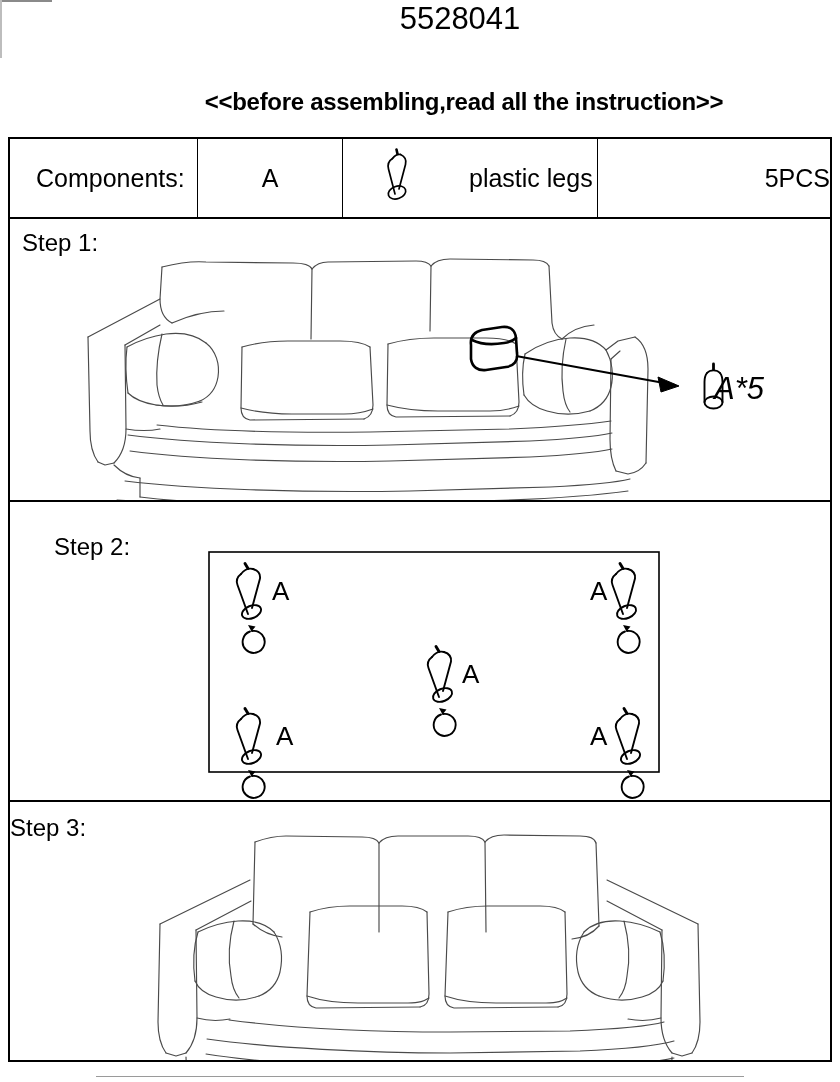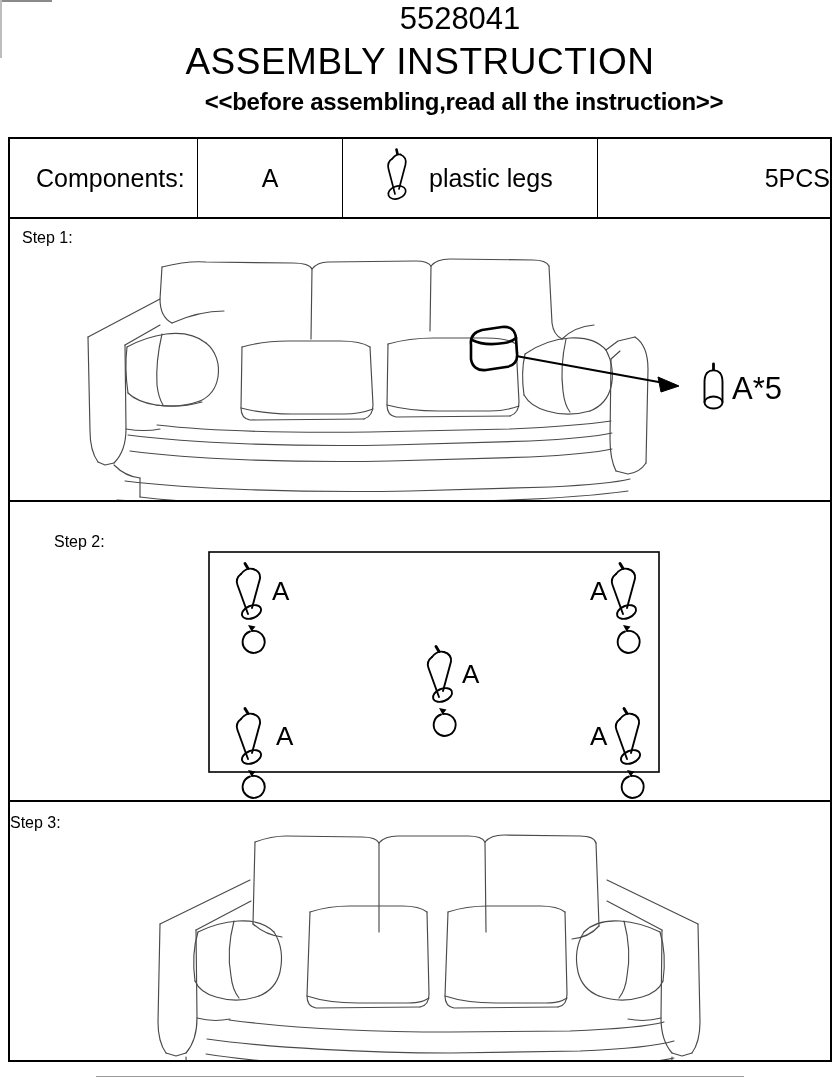--- a/index.html
+++ b/index.html
@@ -101,21 +101,21 @@
     align-items: center;
     box-sizing: border-box;
   }
   .comp-label {
     font-size: 25px;
     white-space: nowrap;
   }
 
   .step-label {
     position: absolute;
-    font-size: 16px;
+    font-size: 24px;
     letter-spacing: 0px;
     white-space: nowrap;
     text-align: right;
   }
 
   .draw {
     position: absolute;
     left: 0; top: 0;
     pointer-events: none;
   }
@@ -143,39 +143,38 @@
 </style>
 </head>
 <body>
 
 <div id="page">
 
   <div class="header">
     <div class="page-edge-tick-top"></div>
     <div class="page-edge-tick"></div>
     <div class="doc-code">5528041</div>
-    <div class="doc-title">ASSEMBLY INSTRUCTION</div>
     <div class="doc-note">&lt;&lt;before assembling,read all the instruction&gt;&gt;</div>
   </div>
 
   <div class="frame">
 
     <div class="comp-row">
 
       <div class="comp-cell" style="left:0; width:187px; justify-content:flex-start; padding-left:14px;margin-left:12px;">
         <span class="comp-label">Components:</span>
       </div>
       <div class="col-div" style="left:187px; height:78px;"></div>
 
       <div class="comp-cell" style="left:188px; width:144px; justify-content:center;">
         <span class="comp-label">A</span>
       </div>
       <div class="col-div" style="left:332px; height:78px;"></div>
 
-      <div class="comp-cell" style="left:333px; width:254px; justify-content:flex-start; padding-left:32px;">
+      <div class="comp-cell" style="left:333px; width:254px; justify-content:flex-start; padding-left:32px;gap:40px;">
         <span style="display:inline-block;width:44px;height:60px;position:relative;margin-right:10px;">
           <svg width="44" height="60" viewBox="0 0 44 60">
             <g fill="none" stroke="#000" stroke-width="1.7" stroke-linecap="round" stroke-linejoin="round">
               <path d="M17.5 10.5 C13.5 13 12.5 17 13.5 21 L20 46"></path>
               <path d="M25.5 6.5 C30 8.5 31.5 12.5 30.5 16.5 L24 41"></path>
               <path d="M17.5 10.5 C20 7 23 6 25.5 6.5"></path>
               <ellipse cx="22" cy="44.5" rx="9" ry="6.2" transform="rotate(-20 22 44.5)"></ellipse>
               <path d="M22.5 6 L21.5 1.5" stroke-width="2.6"></path>
             </g>
           </svg>
@@ -273,21 +272,21 @@
         <svg width="36" height="56" viewBox="0 0 36 56">
           <g fill="none" stroke="#000" stroke-width="1.9" stroke-linecap="round" stroke-linejoin="round">
             <path d="M11 13 C9 15.5 8.5 19 8.5 22 L8.5 42"></path>
             <path d="M24 13 C26 15.5 26.5 19 26.5 22 L26.5 42"></path>
             <path d="M11 13 C14 9.5 21 9.5 24 13"></path>
             <ellipse cx="17.5" cy="42.5" rx="9" ry="6"></ellipse>
             <path d="M17.5 9.5 L17.5 4" stroke-width="2.8"></path>
           </g>
         </svg>
       </span>
-      <span class="leg-label-big" style="left:722px; top:152px;">A*5</span>
+      <span class="leg-label-big" style="left:704px; top:152px;font-style:italic;">A*5</span>
     </div>
     <div class="row-div" style="top:361px;"></div>
 
     <div style="position:absolute; left:0; top:382px; width:100%; height:298px;margin-left:32px;">
       <div class="step-label" style="left:12px; top:12px;">Step 2:</div>
 
       <svg class="draw" width="820" height="298" viewBox="0 0 820 298">
 
         <rect x="167" y="31" width="450" height="220" fill="none" stroke="#000" stroke-width="1.6"></rect>
 

